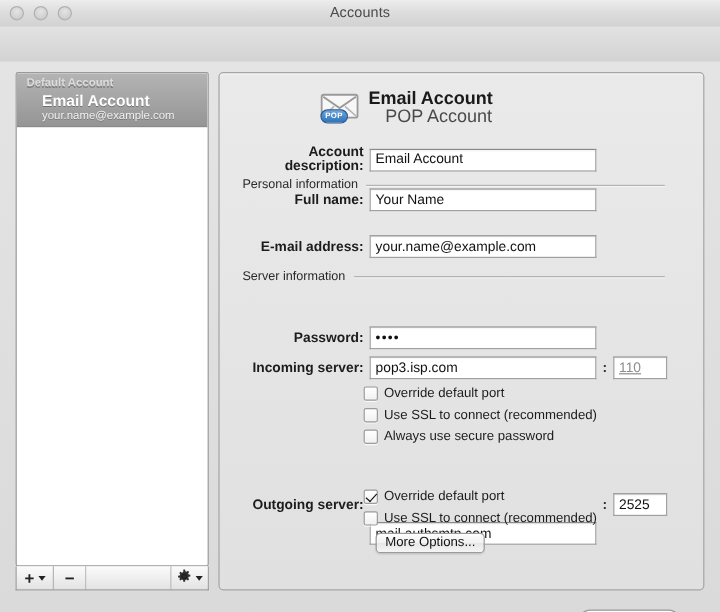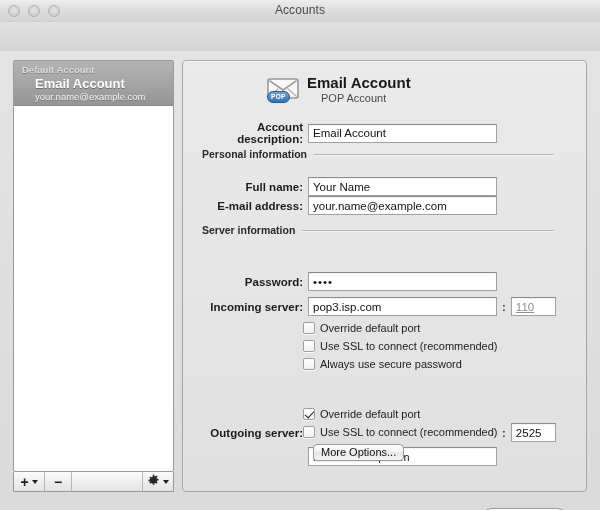--- a/index.html
+++ b/index.html
@@ -147,21 +147,21 @@
   .pop-badge {
     position: absolute; left: 0px; bottom: -1px;
     background: linear-gradient(to bottom, #6ba6dd 0%, #2f72b8 100%);
     border: 1px solid #27598f;
     border-radius: 6px;
     color: #fff; font-size: 6.5px; font-weight: bold;
     padding: 0px 3px 1px; line-height: 9px;
     letter-spacing: 0.3px;
   }
   .head-title { font-size: 15px; font-weight: bold; color: #1a1a1a; line-height: 17px; }
-  .head-sub { font-size: 11px; color: #4a4a4a; line-height: 14px; padding-left: 14px; }
+  .head-sub { font-size: 15px; color: #4a4a4a; line-height: 14px; padding-left: 14px; }
 
   
   .row { position: absolute; display: flex; align-items: center; }
   .lbl {
     font-size: 11.5px; font-weight: bold; color: #1c1c1c;
     text-align: right; padding-right: 5px;
   }
   .fld {
     background: #ffffff;
     border: 1px solid #a0a0a0;
@@ -172,21 +172,21 @@
     padding: 0 0 0 4px;
     display: flex; align-items: center;
     box-shadow: 0 1px 1px rgba(0,0,0,0.05) inset;
   }
   .fld.dim { color: #8e8e8e; text-decoration: underline; }
   .colon { font-size: 11.5px; color: #333; padding: 0 5px; font-weight: bold; }
 
   
   .section { position: absolute; display: flex; align-items: center; width: 352px; }
   .sec-lbl {
-    font-size: 10.5px; font-weight: bold; color: #2a2a2a;
+    font-size: 10.5px; font-weight: normal; color: #2a2a2a;
     white-space: nowrap; padding-right: 7px;
   }
   .sec-line { flex: 1; height: 1px; background: #b4b4b4; box-shadow: 0 1px 0 #f4f4f4; }
 
   
   .cbrow { position: absolute; display: flex; align-items: center; }
   .cbox {
     width: 12px; height: 12px; box-sizing: border-box;
     background: linear-gradient(to bottom, #ffffff 0%, #f1f1f1 100%);
     border: 1px solid #9d9d9d;
@@ -277,21 +277,21 @@
       <div class="row" style="left:8px; top:60px;">
         <div class="lbl" style="width:112px;">Account description:</div>
         <div class="fld" style="width:189px;">Email Account</div>
       </div>
 
       <div class="section" style="left:19px; top:87px;">
         <div class="sec-lbl">Personal information</div>
         <div class="sec-line"></div>
       </div>
 
-      <div class="row" style="left:8px; top:116px;">
+      <div class="row" style="left:8px; top:96px;">
         <div class="lbl" style="width:112px;">Full name:</div>
         <div class="fld" style="width:189px;">Your Name</div>
       </div>
 
       <div class="row" style="left:8px; top:135px;">
         <div class="lbl" style="width:112px;">E-mail address:</div>
         <div class="fld" style="width:189px;">your.name@example.com</div>
       </div>
 
       <div class="section" style="left:19px; top:163px;">
@@ -318,21 +318,21 @@
       </div>
       <div class="cbrow" style="left:120px; top:279px;">
         <span class="cbox"></span>
         <span class="cblabel">Use SSL to connect (recommended)</span>
       </div>
       <div class="cbrow" style="left:120px; top:297px;">
         <span class="cbox"></span>
         <span class="cblabel">Always use secure password</span>
       </div>
 
-      <div class="row" style="left:8px; top:338px;justify-content:flex-end;">
+      <div class="row" style="left:8px; top:326px;justify-content:flex-end;">
         <div class="lbl" style="width:112px;">Outgoing server:</div>
         <div class="fld" style="width:189px;margin-top:48px;">mail.authsmtp.com</div>
         <div class="colon">:</div>
         <div class="fld" style="width:45px;">2525</div>
       </div>
 
       <div class="cbrow" style="left:120px; top:347px;">
         <span class="cbox checked"></span>
         <span class="cblabel">Override default port</span>
       </div>

